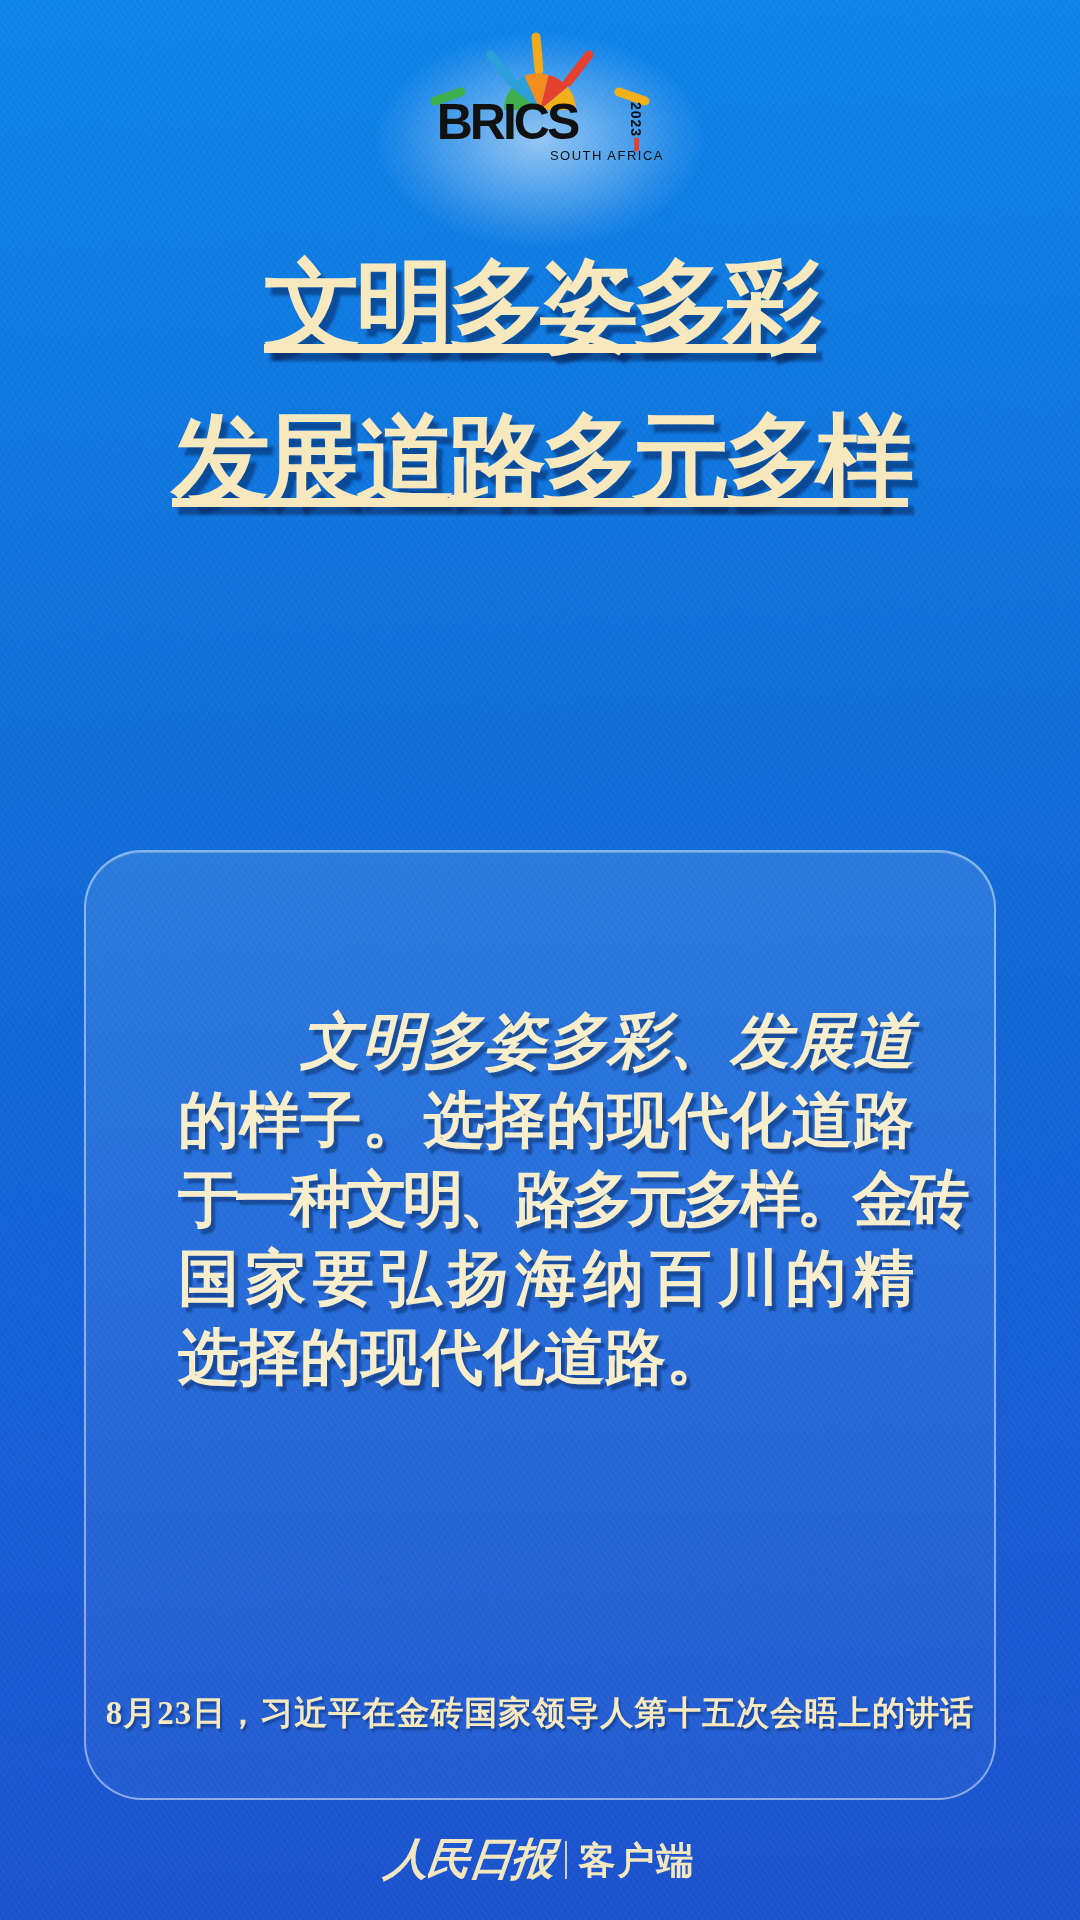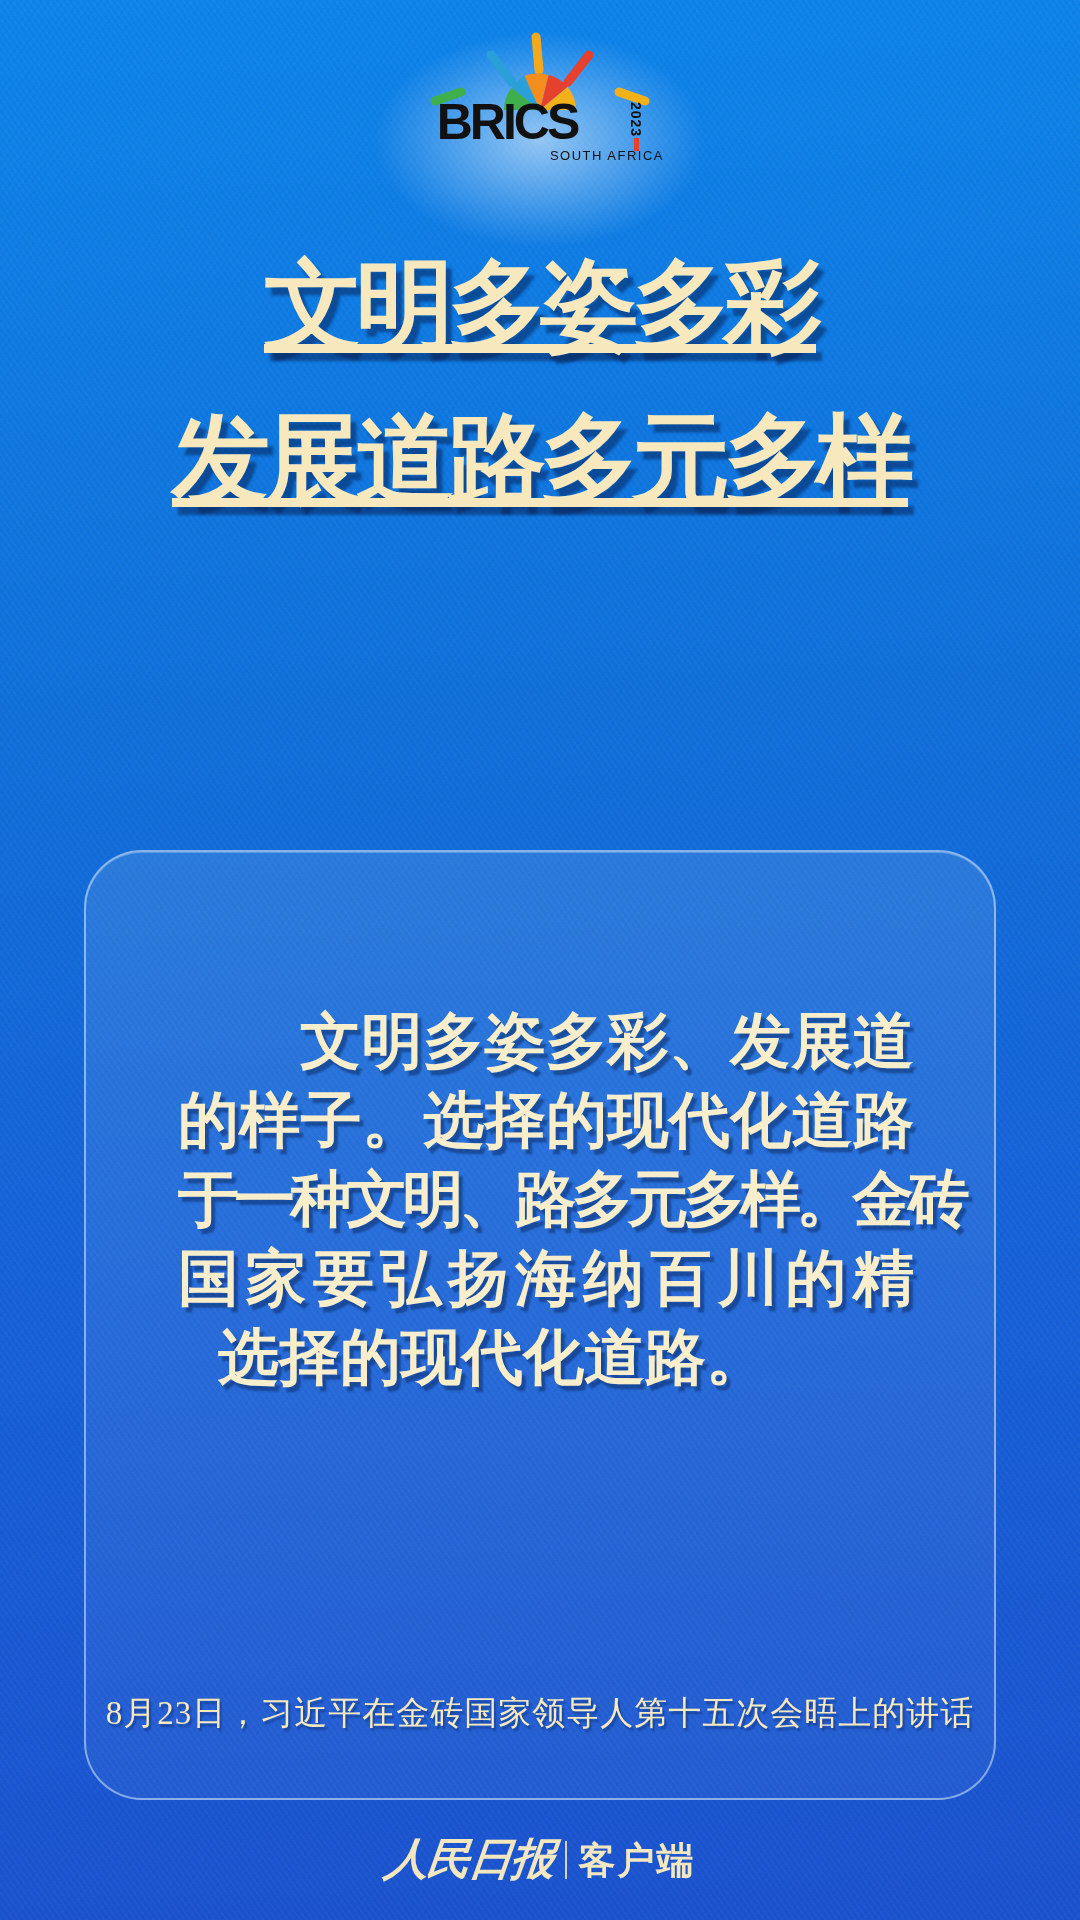--- a/index.html
+++ b/index.html
@@ -66,27 +66,27 @@
     box-shadow:inset 0 1px 0 rgba(255,255,255,0.25);
   }
   .quote-body{
     position:absolute;left:92px;top:150px;width:736px;
     color:var(--cream-bright);font-weight:900;font-size:61px;line-height:79px;
   }
   .q-line{
     text-align:justify;text-align-last:justify;white-space:nowrap;
     text-shadow:4px 5px 2px rgba(6,30,80,0.45);
   }
-  .q-line.indent{text-indent:2em;}
+  .q-line.indent{text-indent:2em;font-style:italic;}
   .q-line.tight{letter-spacing:-4.8px;}
-  .q-line.last{text-align-last:left;margin-left:40px;}
+  .q-line.last{text-align-last:left;}
   .attribution{
     position:absolute;left:0;bottom:62px;width:100%;text-align:center;
     font-family:"Liberation Serif",serif;
-    font-size:33px;font-weight:400;color:var(--cream);
+    font-size:33px;font-weight:700;color:var(--cream);
     text-shadow:2px 3px 2px rgba(6,30,80,0.4);letter-spacing:1px;
   }
   .footer{
     position:absolute;left:0;top:1838px;width:1080px;
     display:flex;align-items:center;justify-content:center;gap:12px;
     color:#f3e7c0;
   }
   .masthead{
     font-family:"Liberation Serif",serif;font-style:italic;font-weight:700;
     font-size:44px;letter-spacing:-2px;transform:skewX(-6deg);line-height:1;

